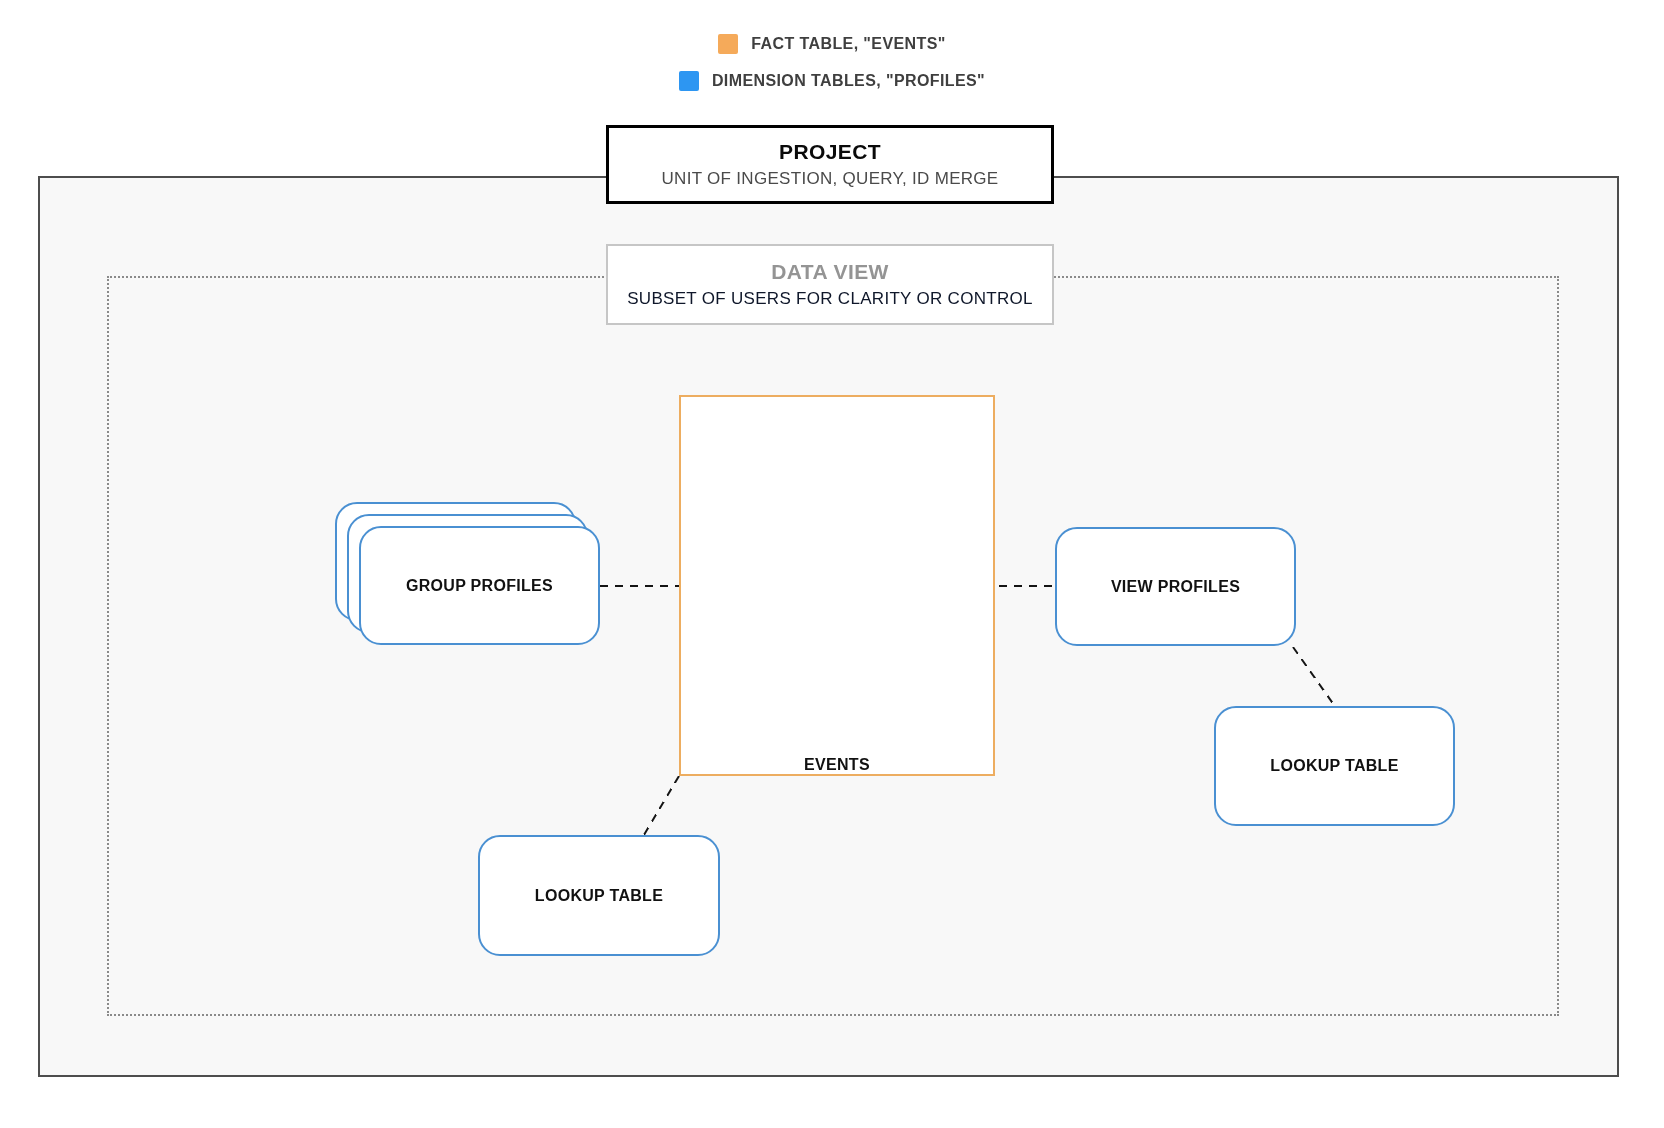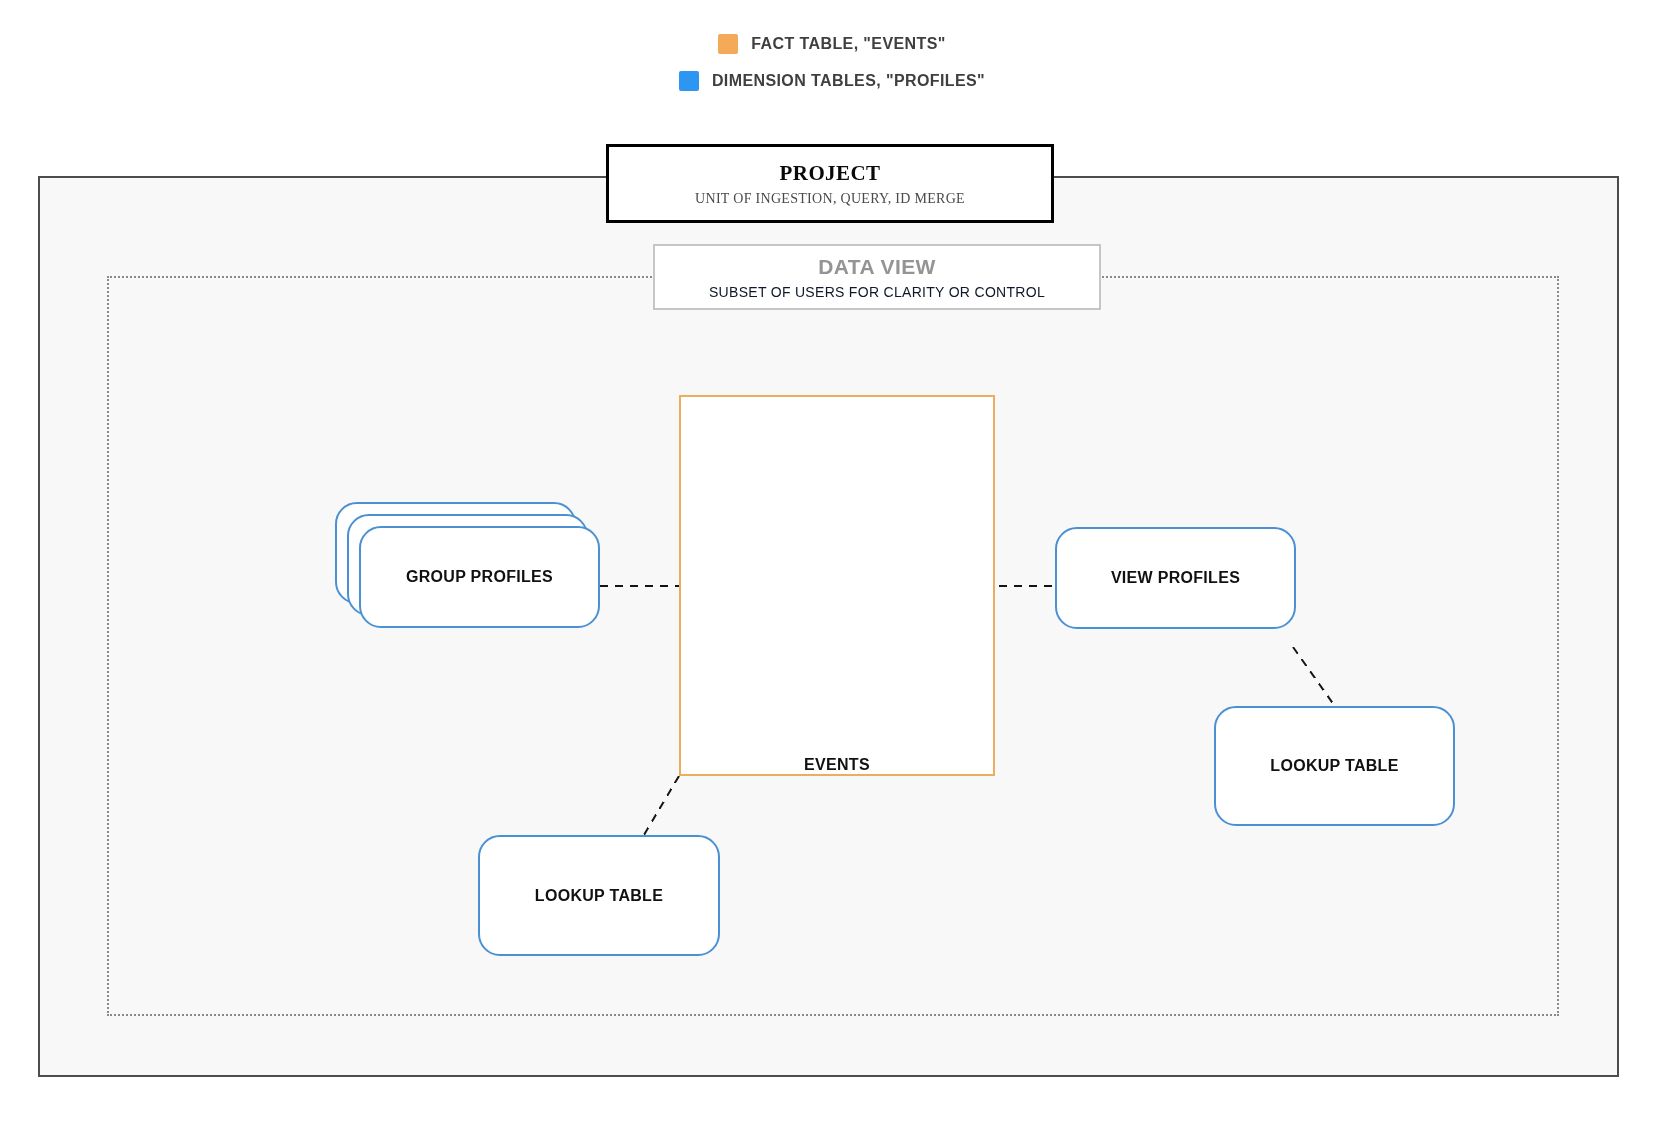--- a/index.html
+++ b/index.html
@@ -37,42 +37,42 @@
     box-sizing:border-box;border:2px dotted #8A8A8A;
     z-index:2;
   }
 
   
   .title-box{
     position:absolute;left:606px;width:448px;box-sizing:border-box;
     display:flex;flex-direction:column;align-items:center;justify-content:center;
     gap:5px;text-align:center;z-index:6;background:#ffffff;
   }
-  .title-box.project{top:144px;height:79px;border:3px solid #000000;font-family:Liberation Serif, serif;}
-  .title-box.dataview{top:244px;height:66px;border:2px solid #C6C6C6;margin-left:47px;}
+  .title-box.project{top:125px;height:79px;border:3px solid #000000;}
+  .title-box.dataview{top:244px;height:81px;border:2px solid #C6C6C6;}
   .tb-title{font-size:21px;font-weight:bold;letter-spacing:0.4px;}
-  .tb-sub{font-size:14px;letter-spacing:0.3px;}
+  .tb-sub{font-size:17px;letter-spacing:0.3px;}
   .project .tb-title{color:#0A0A0A;}
   .project .tb-sub{color:#4A4A4A;}
   .dataview .tb-title{color:#949494;}
   .dataview .tb-sub{color:#0f172a;}
 
   
   .node-label{
     font-size:16px;font-weight:bold;color:#111111;letter-spacing:0.3px;
     white-space:nowrap;
   }
   .events-box{
     position:absolute;left:679px;top:395px;width:316px;height:381px;
     box-sizing:border-box;border:2px solid #EDAD60;background:#ffffff;
     display:flex;align-items:flex-end;justify-content:center;
     z-index:4;
   }
   .dim-box{
-    position:absolute;width:241px;height:102px;box-sizing:border-box;
+    position:absolute;width:241px;height:119px;box-sizing:border-box;
     border:2px solid #4A90D2;border-radius:22px;background:#ffffff;
     display:flex;align-items:center;justify-content:center;
     z-index:4;
   }
   .gp-back{left:335px;top:502px;z-index:3;}
   .gp-mid{left:347px;top:514px;z-index:3;}
   .gp-front{left:359px;top:526px;z-index:4;}
   .user-profiles{left:1055px;top:527px;}
   .lookup-right{left:1214px;top:706px;height:120px;}
   .lookup-bottom{left:478px;top:835px;width:242px;height:121px;}

